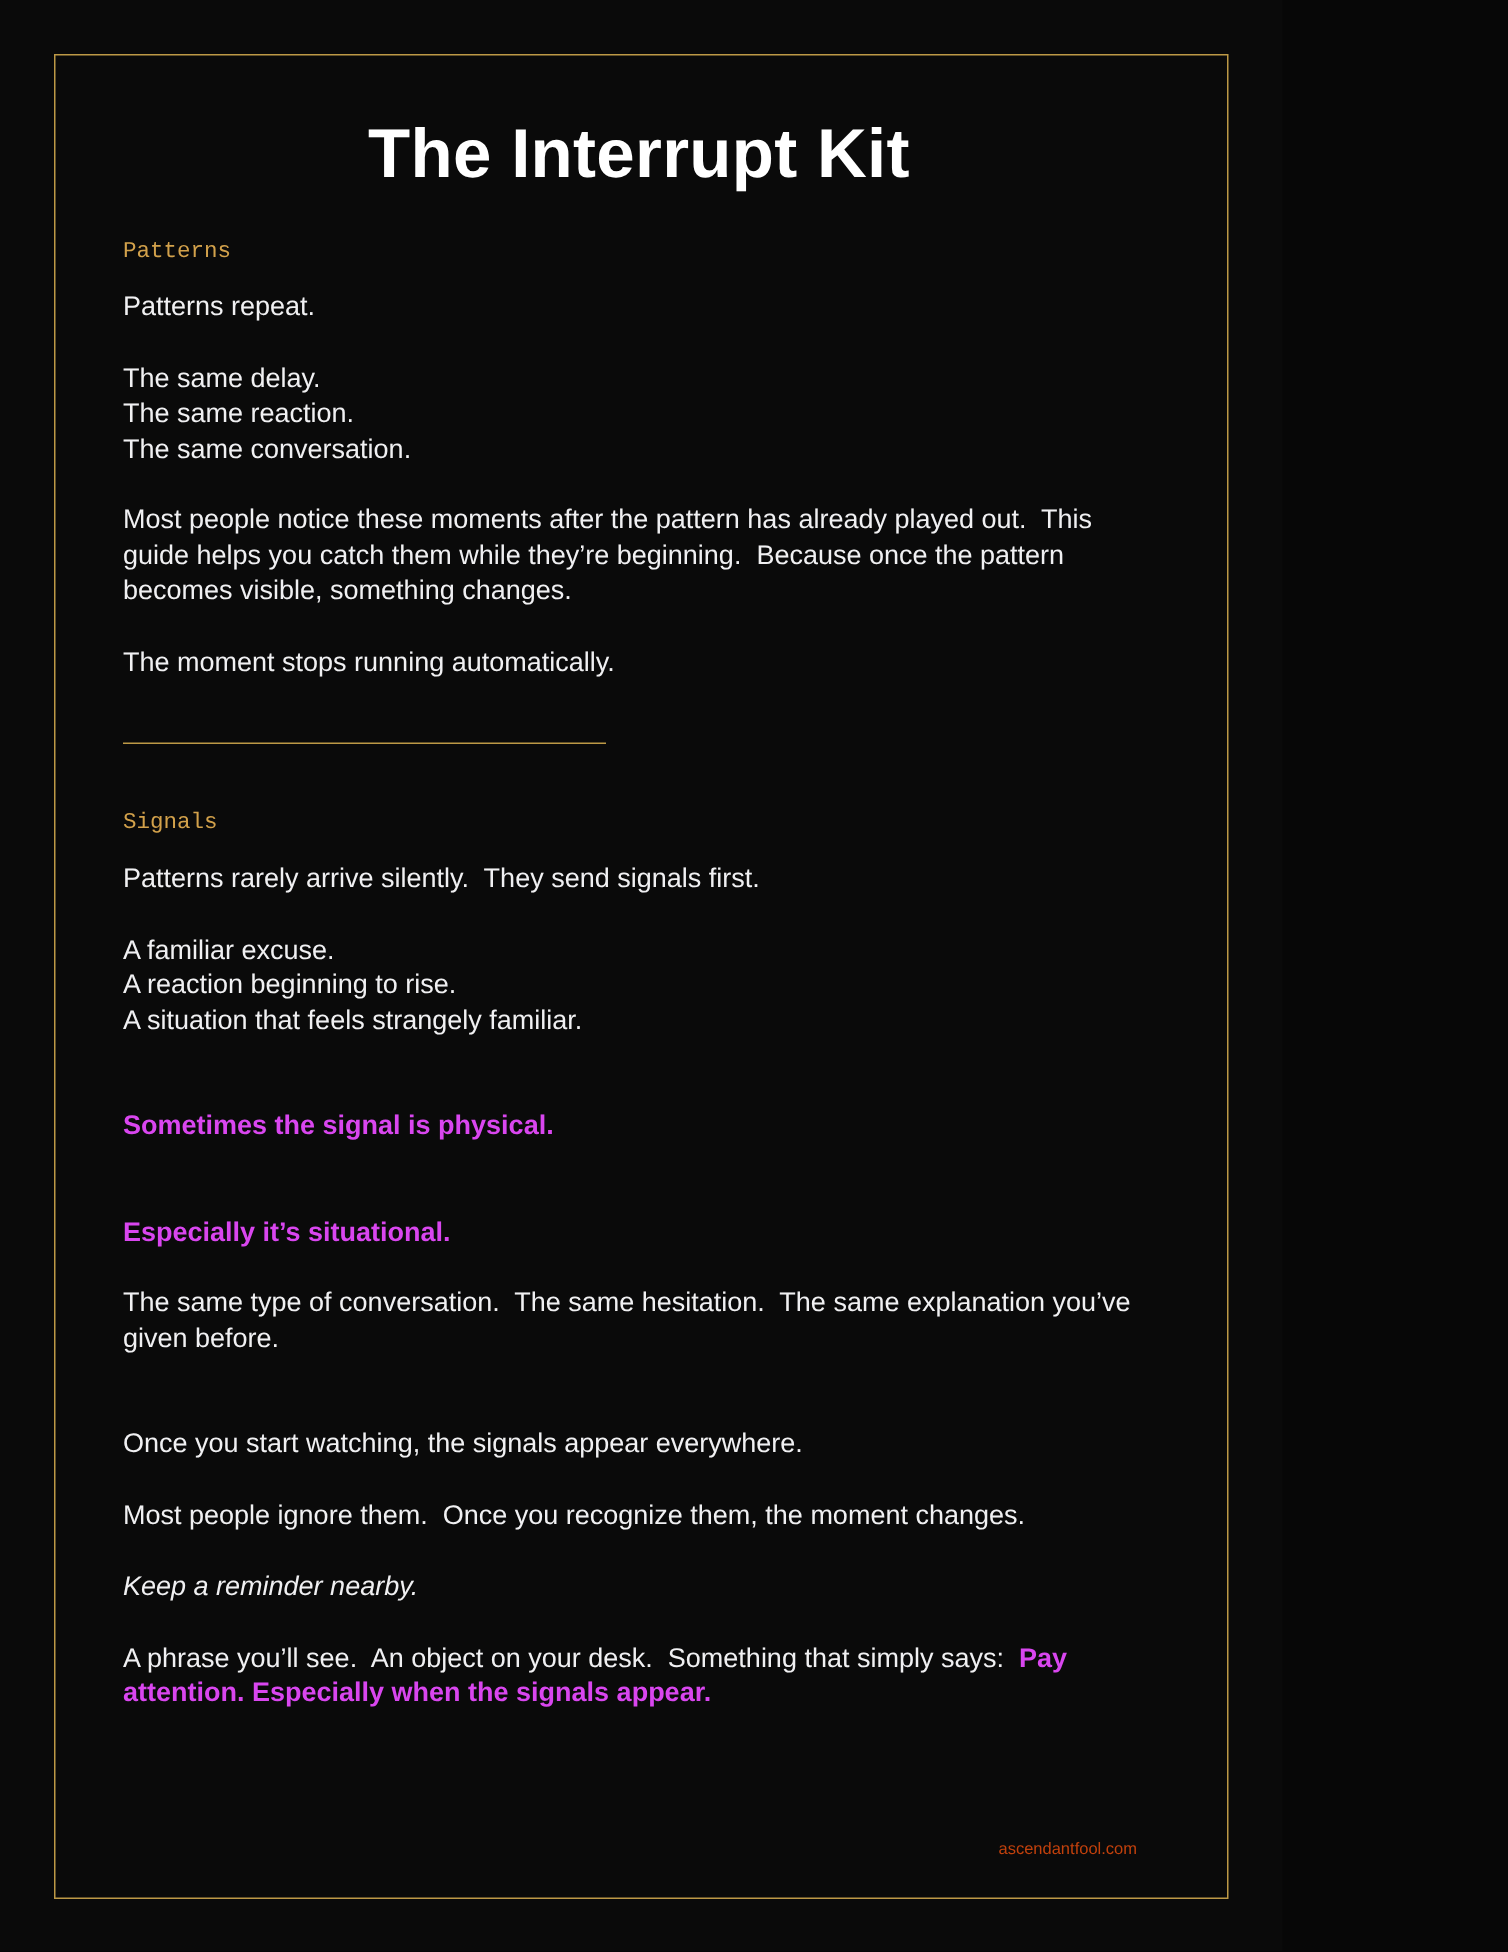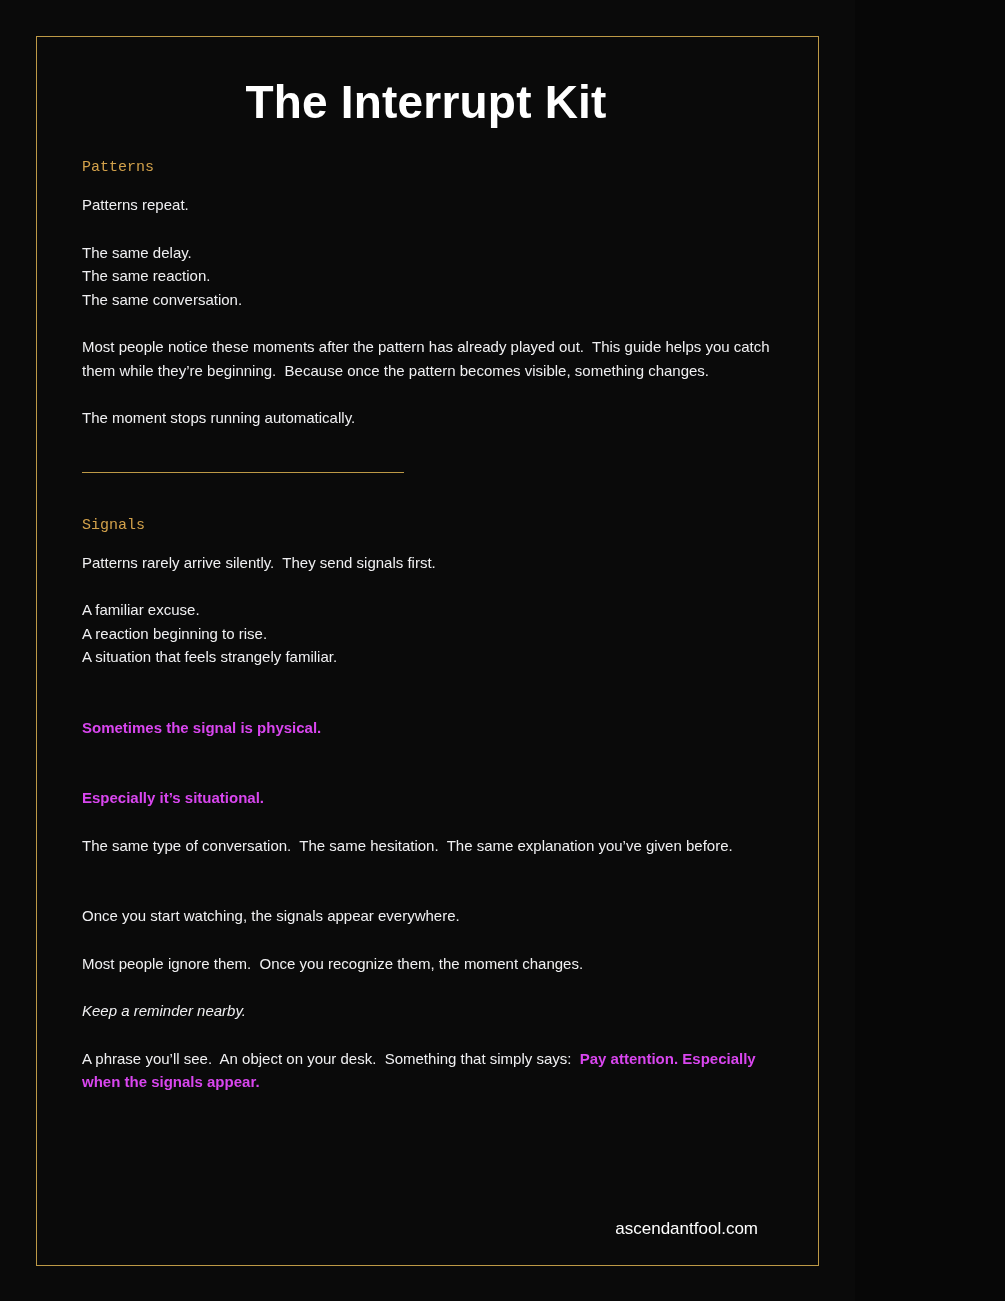--- a/index.html
+++ b/index.html
@@ -36,21 +36,21 @@
   .section-label {
     color: #d2a14b;
     font-size: 15px;
     font-weight: 400;
     margin: 0 0 17px 0;
     font-family: Liberation Mono, monospace;
   }
   p {
     margin: 0 0 24px 0;
     color: #f0f0f2;
-    font-size: 15px;
+    font-size: 18px;
     line-height: 23.5px;
     max-width: 840px;
     white-space: pre-wrap;
   }
   p.bold, span.bold {
     font-weight: bold;
     color: #d946ef;
   }
   p.italic {
     font-style: italic;
@@ -62,22 +62,22 @@
     width: 322px;
     height: 0;
     border: none;
     border-top: 1px solid #bd9946;
     margin: 42px 0 44px 0;
   }
   .footer {
     position: absolute;
     right: 60px;
     bottom: 26px;
-    color: #ffffff;
-    font-size: 17px;
+    color: #c2410c;
+    font-size: 11px;
   }
 </style>
 </head>
 <body>
 
 <div class="page">
   <div class="frame">
 
     <h1 class="title">The Interrupt Kit</h1>
 

